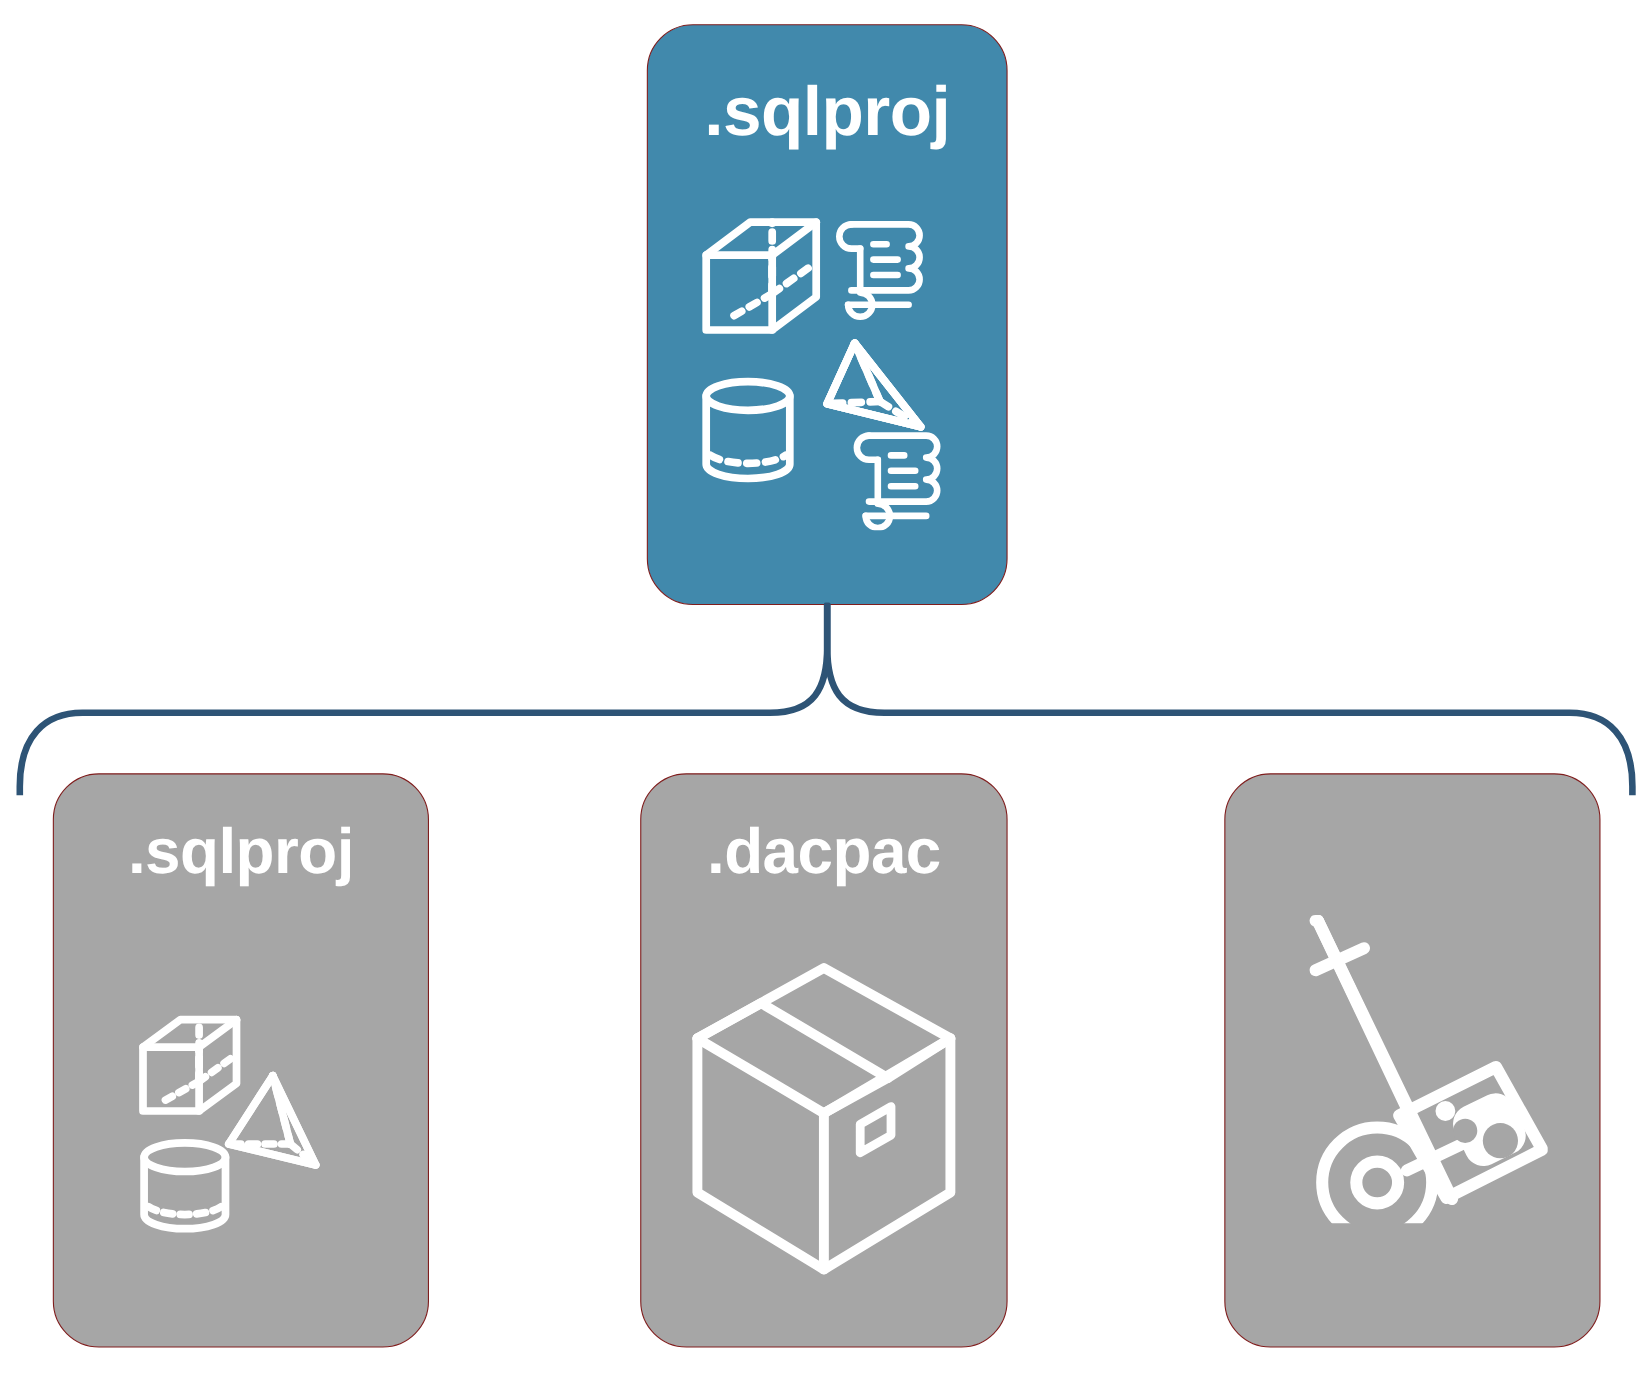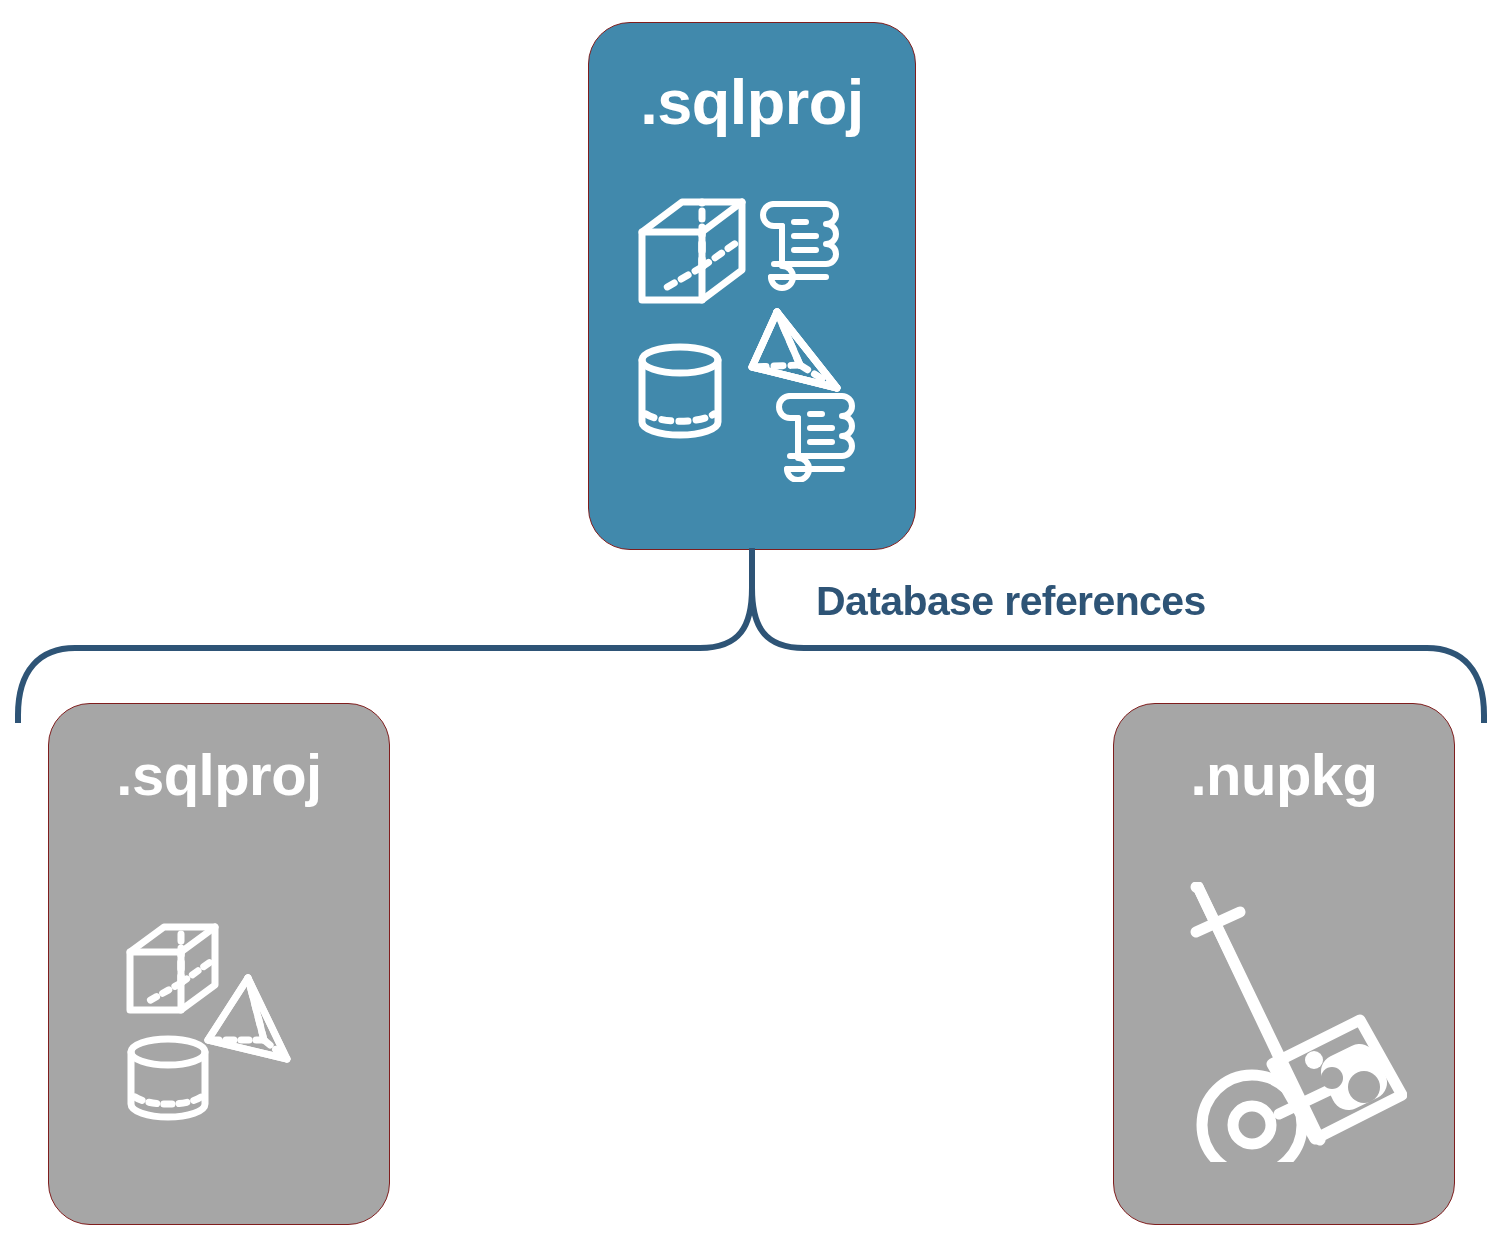--- a/index.html
+++ b/index.html
@@ -169,21 +169,20 @@
              C40 100, 18 122, 18 167
              L18 175" stroke="#2e5476" stroke-width="6" fill="none" stroke-linecap="round"></path>
     <path d="M752 2
              L752 40
              C752 78, 764 100, 804 100
              L1427 100
              C1462 100, 1484 122, 1484 167
              L1484 175" stroke="#2e5476" stroke-width="6" fill="none" stroke-linecap="round"></path>
   </svg>
 
-  <div class="bracket-label">Database references</div>
 
   <div class="node node-ref node-sqlproj-ref">
     <div class="node-title">.sqlproj</div>
     <div class="icon-area">
       <svg width="215" height="215" viewBox="0 0 215 215" fill="none">
         <g stroke="#ffffff" stroke-width="7" fill="none" stroke-linejoin="round" stroke-linecap="round">
           <path d="M18 30 L52 5 L103 5 L103 63 L69 88 L18 88 Z"></path>
           <path d="M18 30 L69 30 L103 5"></path>
           <path d="M69 30 L69 88"></path>
           <path d="M69 61 L69 30" stroke-dasharray="7 7"></path>
@@ -203,23 +202,44 @@
         </g>
         <g stroke="#ffffff" stroke-width="7" fill="none" stroke-linejoin="round" stroke-linecap="round">
           <ellipse cx="56" cy="130" rx="37" ry="13"></ellipse>
           <path d="M19 130 v52 a37 13 0 0 0 74 0 v-52"></path>
           <path d="M23 175 a37 13 0 0 0 66 0" stroke-dasharray="8 7"></path>
         </g>
       </svg>
     </div>
   </div>
 
+  <div class="node node-ref node-dacpac">
+    <div class="node-title">.dacpac</div>
+    <div class="icon-area">
+      <svg width="250" height="290" viewBox="0 0 250 290" fill="none">
+        <g stroke="#ffffff" stroke-width="9" fill="none" stroke-linejoin="round" stroke-linecap="round">
+
+          <path d="M125 8 L240 72 L240 212 L125 282 L10 212 L10 72 Z"></path>
+
+          <path d="M125 140 L125 282"></path>
+
+          <path d="M10 72 L125 140 L240 72"></path>
+
+          <path d="M68 40 L183 108"></path>
+          <path d="M183 108 L240 72"></path>
+          <path d="M68 40 L10 72"></path>
+          <path d="M125 140 L183 108"></path>
+
+          <path d="M158 150 L186 134 L186 160 L158 176 Z" stroke-width="8"></path>
+        </g>
+      </svg>
+    </div>
+  </div>
 
   <div class="node node-ref node-nupkg">
-    <div class="node-title">.nupkg</div>
     <div class="icon-area">
       <svg width="245" height="280" viewBox="0 0 245 280" fill="none">
         <g stroke="#ffffff" stroke-width="11" fill="none" stroke-linejoin="round" stroke-linecap="round">
 
           <path d="M34 50 L78 30"></path>
 
           <path d="M36 5 L158 258"></path>
           <path d="M36 5 L36 5"></path>
 
           <path d="M36 5 L150 245"></path>

